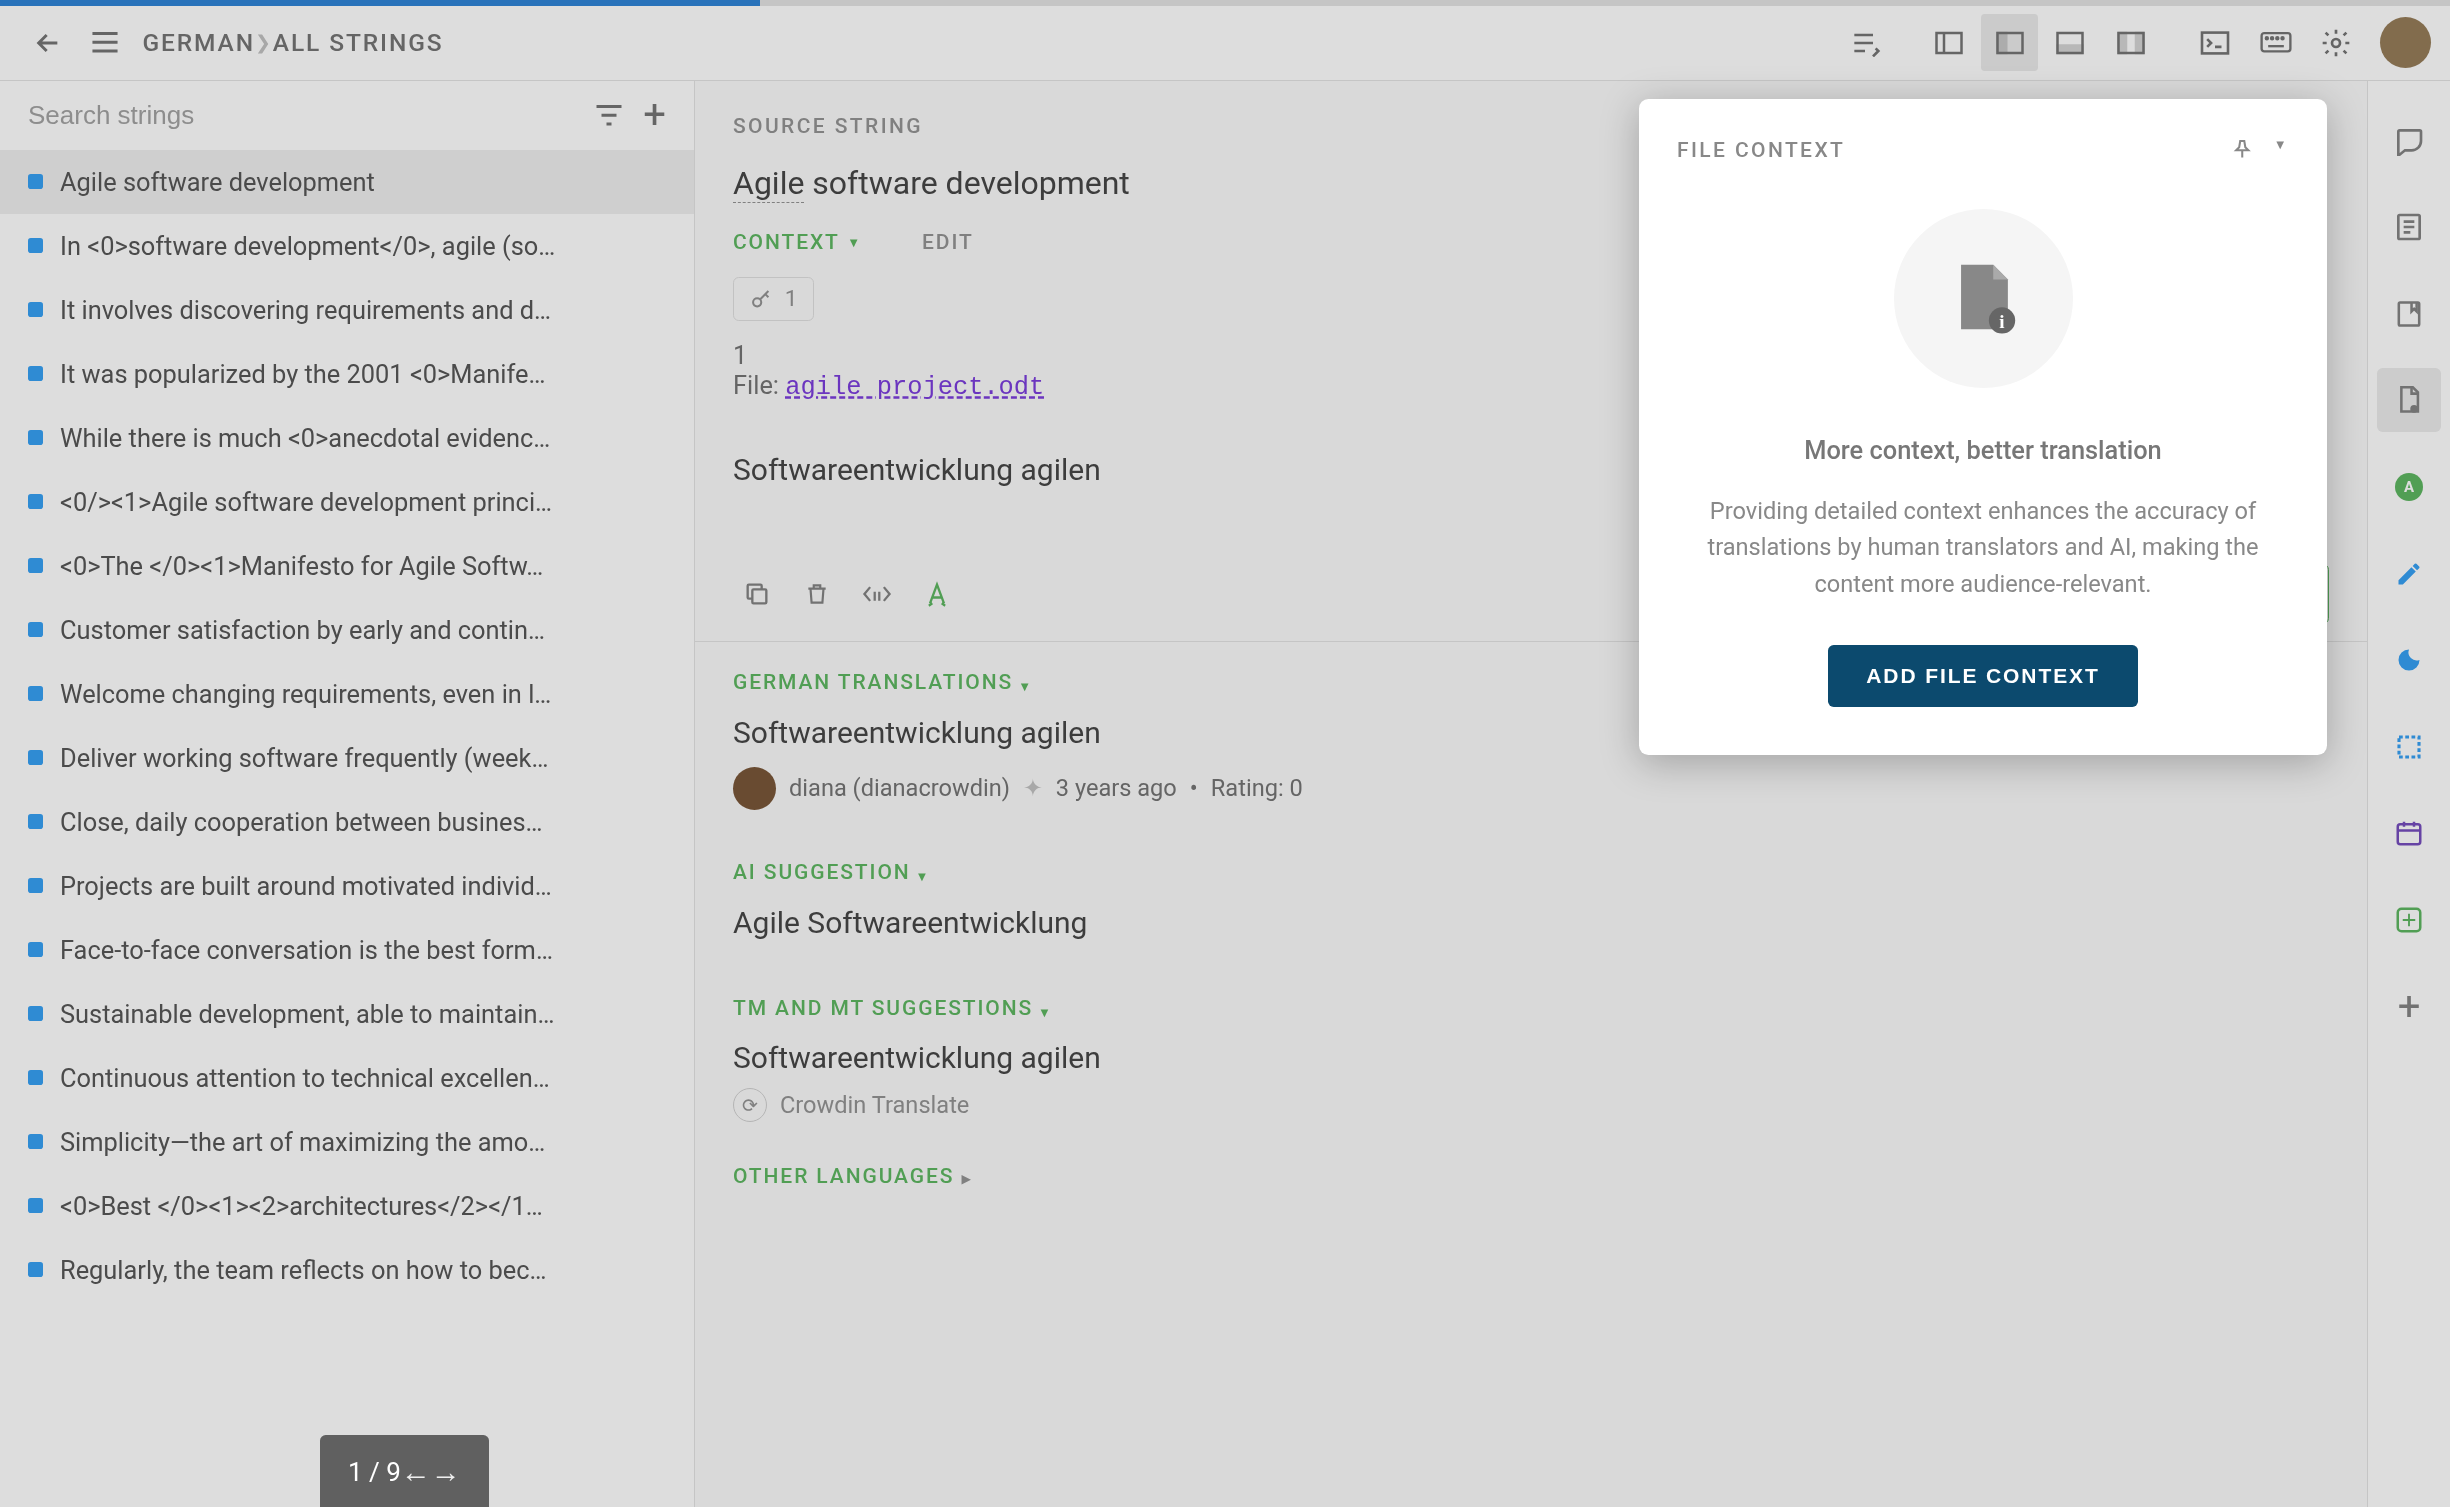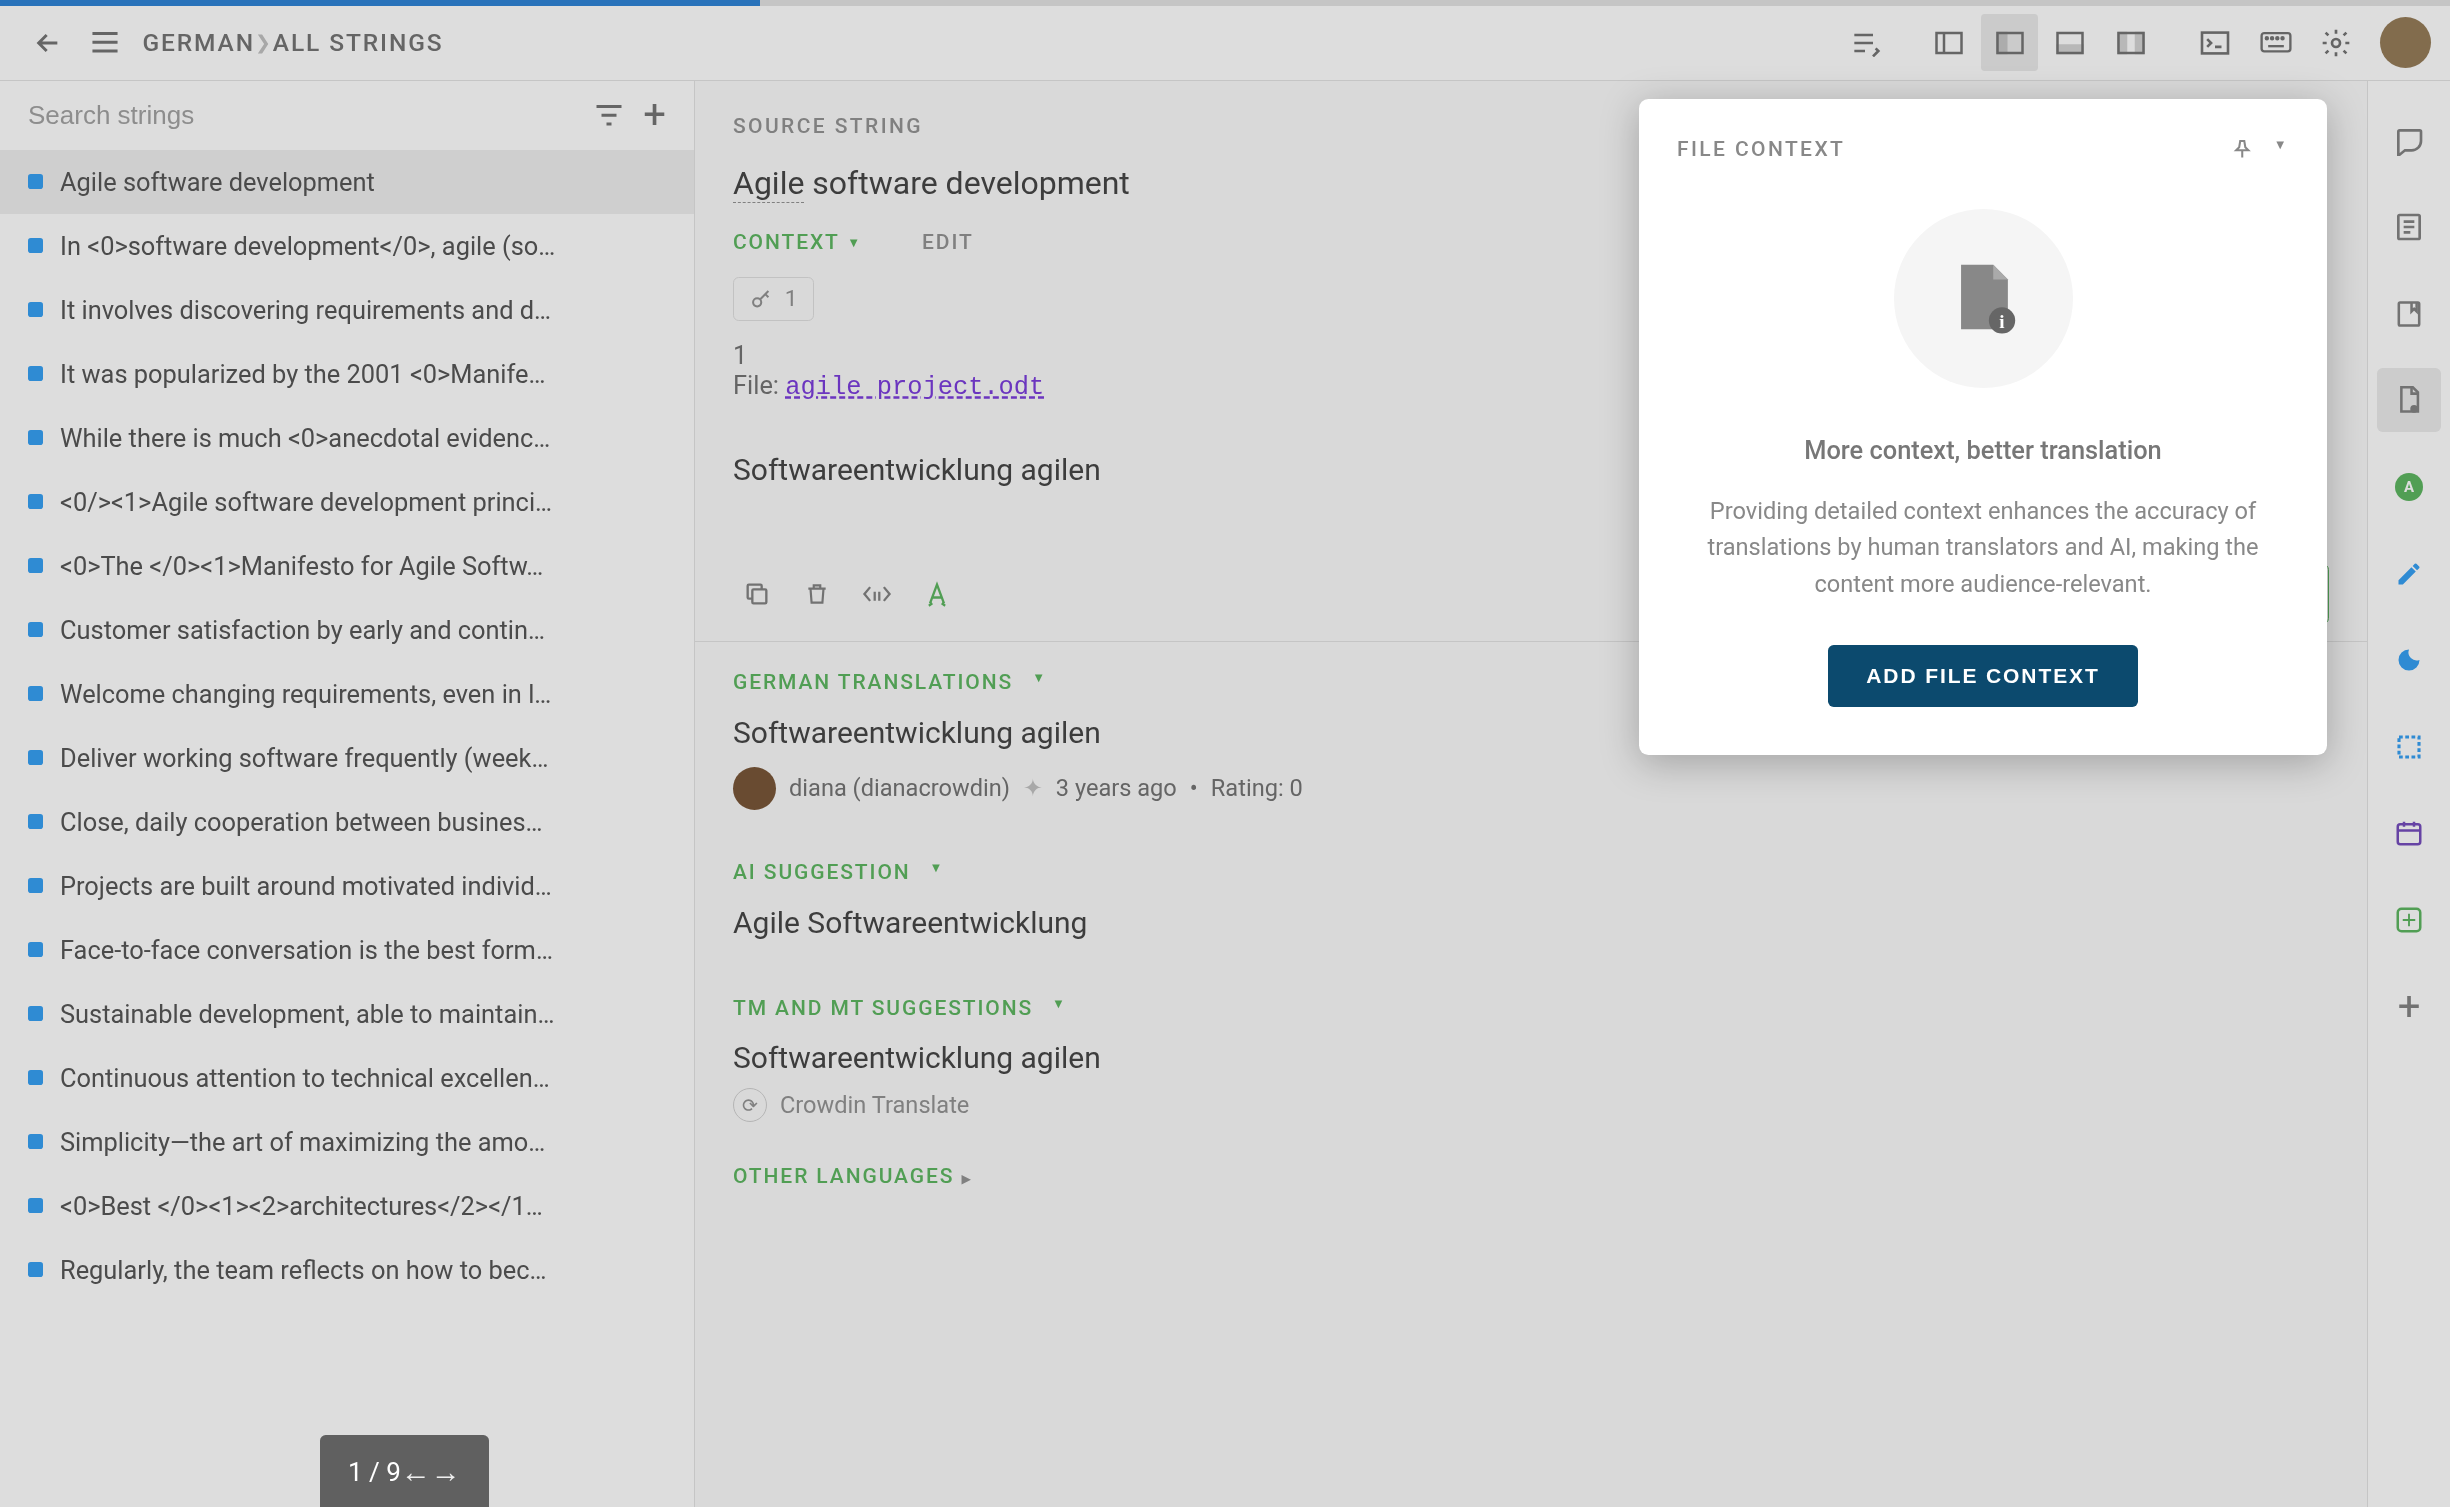--- a/index.html
+++ b/index.html
@@ -39,38 +39,38 @@
 .edit-link { color:#888; font-size:21px; letter-spacing:1.9px; font-weight:500; cursor:pointer; }
 .key-row { padding:11.3px 38px; display:flex; align-items:center; gap:11.3px; }
 .key-chip { padding:7.5px 15px; border:0.9px solid #ddd; border-radius:5.7px; color:#888; font-size:22.6px; display:inline-flex; align-items:center; gap:11.3px; }
 .file-row { padding:7.5px 38px 22.6px; font-size:25.4px; color:#666; }
 .file-row a { color:#6d28d9; text-decoration:underline dashed;font-family:Liberation Mono, monospace; }
 .trans-area { padding:28px 38px 19px; font-size:30px; color:#333; min-height:123px; }
 .ed-toolbar { display:flex; align-items:center; padding:17px 38px; border-bottom:0.9px solid #e0e0e0; }
 .tool-ico { width:47px; height:47px; display:flex; align-items:center; justify-content:center; color:#777; font-size:32px; cursor:pointer; margin-right:13px; }
 .count-badge { color:#888; font-size:23.6px; margin-left:auto; margin-right:22.6px; padding:7.5px 15px; background:#eee; border-radius:3.8px; }
 .save-btn { border:1.9px solid #4caf50; color:#4caf50; background:transparent; padding:15px 38px; font-size:24.5px; font-weight:700; letter-spacing:1.9px; border-radius:5.7px; cursor:pointer; }
-.sect-head { padding:28px 38px 13px; color:#4caf50; font-size:21px; letter-spacing:1.9px; font-weight:500; display:flex; align-items:flex-start; gap:19px; }
+.sect-head { padding:28px 38px 13px; color:#4caf50; font-size:21px; letter-spacing:1.9px; font-weight:500; display:flex; align-items:flex-end; gap:5px; }
 .trg-block { padding:7.5px 38px 22.6px; }
 .trg-text { font-size:30px; color:#333; display:flex; align-items:center; }
 .trg-actions { margin-left:auto; display:flex; gap:28px; color:#888; font-size:28px; }
 .trg-meta { display:flex; align-items:center; gap:13px; margin-top:17px; font-size:23.6px; color:#666; }
 .meta-avatar { width:43px; height:43px; border-radius:50%; background:#6b4423; }
 .ai-body { padding:7.5px 38px 28px; font-size:30px; color:#333; }
 .mt-block { padding:7.5px 38px 22.6px; }
 .mt-text { font-size:30px; color:#333; }
 .mt-provider { display:flex; align-items:center; gap:13px; margin-top:13px; font-size:23.6px; color:#888; }
 .prov-ico { width:34px; height:34px; border:0.9px solid #ccc; border-radius:50%; display:flex; align-items:center; justify-content:center; font-size:19px; }
 .other-lang { padding:19px 38px; color:#4caf50; font-size:21px; letter-spacing:1.9px; font-weight:500; }
 .right-rail { width:83px; background:#fff; border-left:0.9px solid #e0e0e0; display:flex; flex-direction:column; align-items:center; padding-top:28px; gap:0; }
 .rail-btn { width:64px; height:64px; display:flex; align-items:center; justify-content:center; color:#777; font-size:32px; cursor:pointer; border-radius:5.7px; margin-bottom:22.6px; }
 .rail-btn.active { background:#e9e9e9; }
 .badge-a { width:28px; height:28px; border-radius:50%; background:#4caf50; color:#fff; font-size:15px; display:flex; align-items:center; justify-content:center; font-weight:700; }
 .popup { position:absolute; top:99px; right:123px; width:688px; background:#fff; border-radius:9.4px; box-shadow:0 7.5px 38px rgba(0,0,0,0.25); padding:38px 38px 38px; z-index:100; }
-.popup-head { display:flex; align-items:center; font-size:21px; letter-spacing:2.4px; color:#888; font-weight:500; }
+.popup-head { display:flex; align-items:flex-end; font-size:21px; letter-spacing:2.4px; color:#888; font-weight:500; }
 .popup-close { margin-left:auto; display:flex; gap:19px; color:#888; font-size:26px; }
 .popup-body { display:flex; flex-direction:column; align-items:center; padding:47px 19px 9.4px; text-align:center; }
 .popup-ico-wrap { width:179px; height:179px; border-radius:50%; background:#f5f5f5; display:flex; align-items:center; justify-content:center; margin-bottom:47px; }
 .popup-title { font-size:25.4px; color:#777; font-weight:500; margin-bottom:28px; }
 .popup-desc { font-size:23.6px; color:#888; line-height:1.55; margin-bottom:43px; padding:0 5.7px; }
 .popup-btn { background:#0c4a6e; color:#fff; border:none; padding:19px 38px; font-size:21px; font-weight:700; letter-spacing:1.9px; border-radius:5.7px; cursor:pointer; }
 .overlay { position:absolute; inset:0; background:rgba(100,100,100,0.22); z-index:50; }
 .pager { position:absolute; bottom:0; left:320px; background:rgba(60,60,60,0.78); color:#fff; padding:19px 28px; display:flex; align-items:center; font-size:26px; border-radius:5.7px 5.7px 0 0; z-index:60; }
 .pager-arrow { color:#eee; font-size:30px; cursor:pointer; }
 svg { display:block; }

